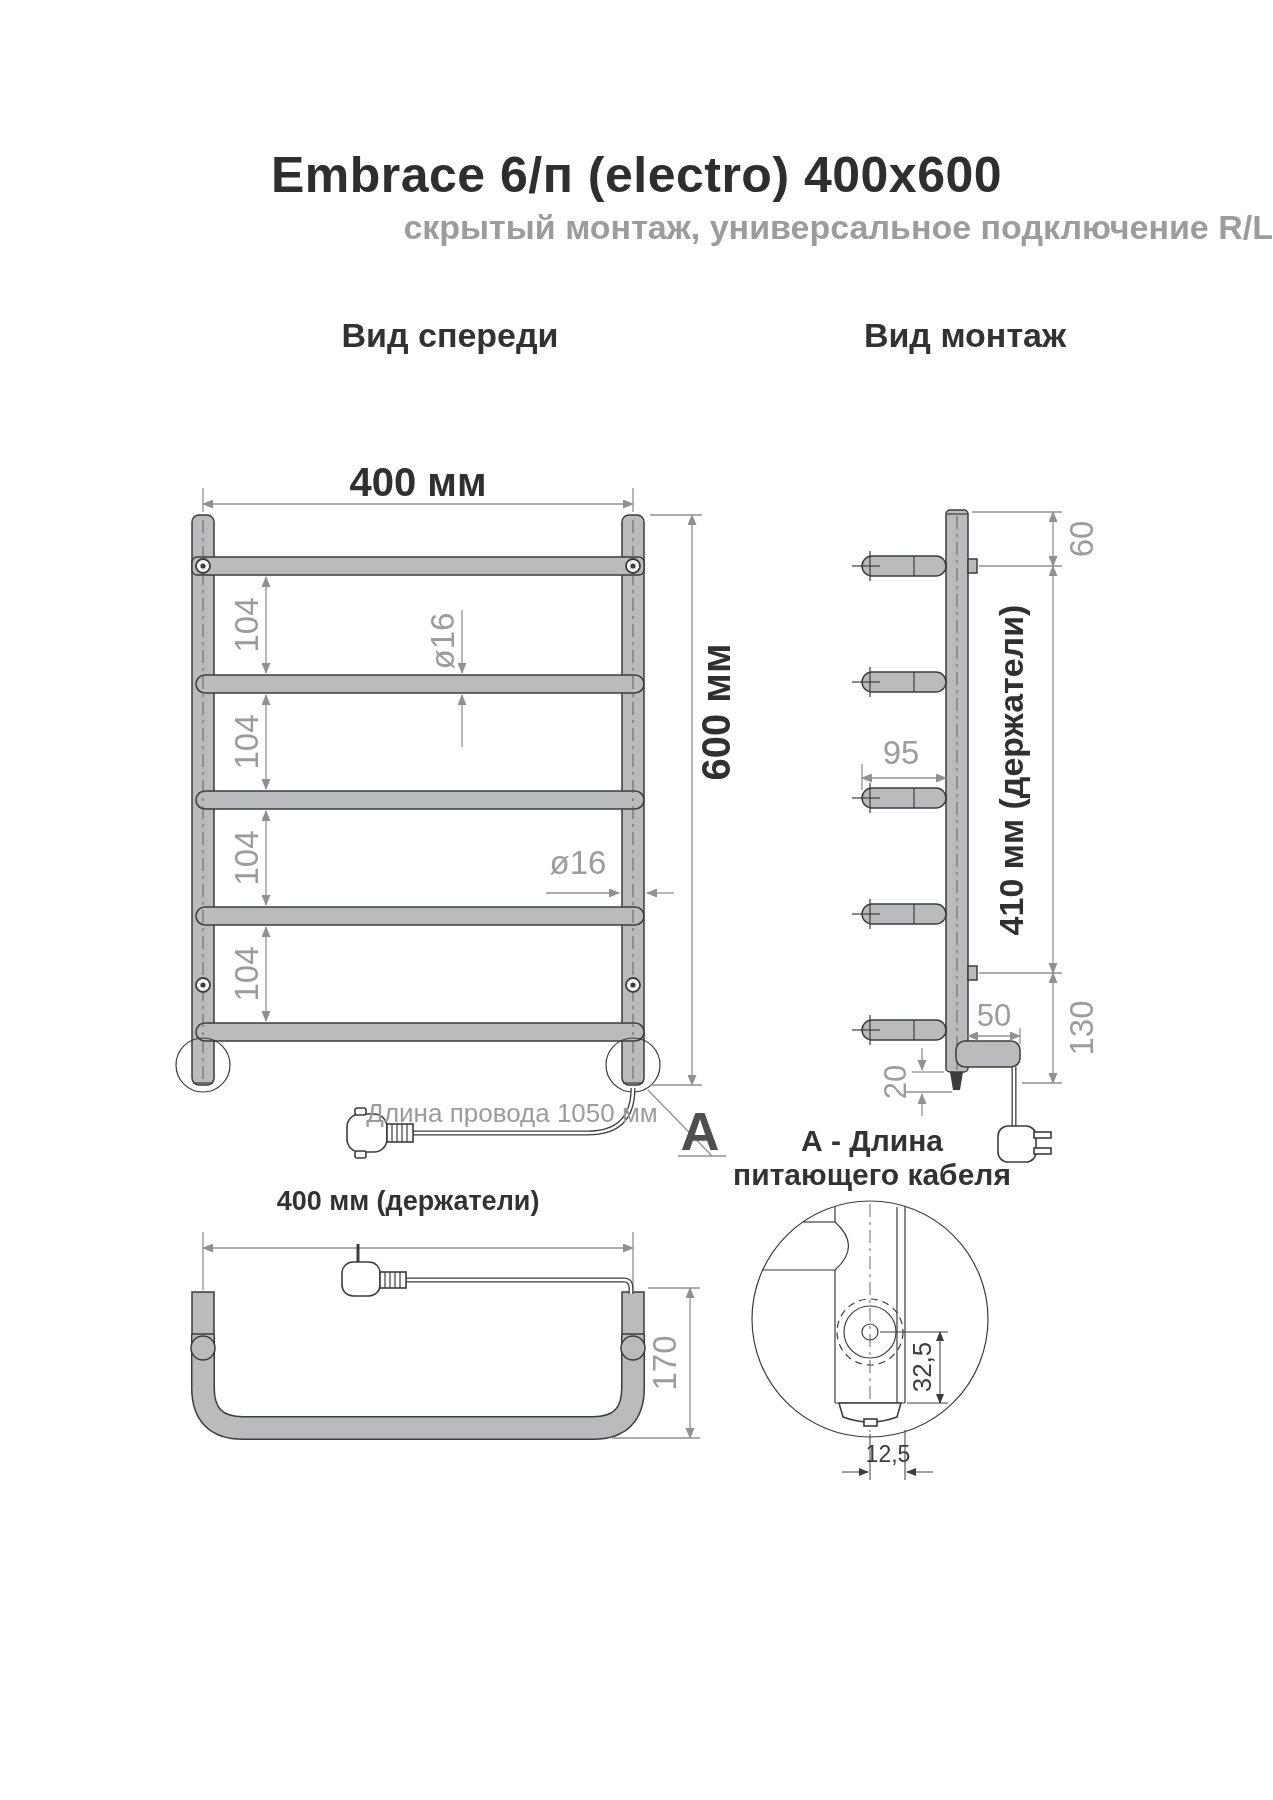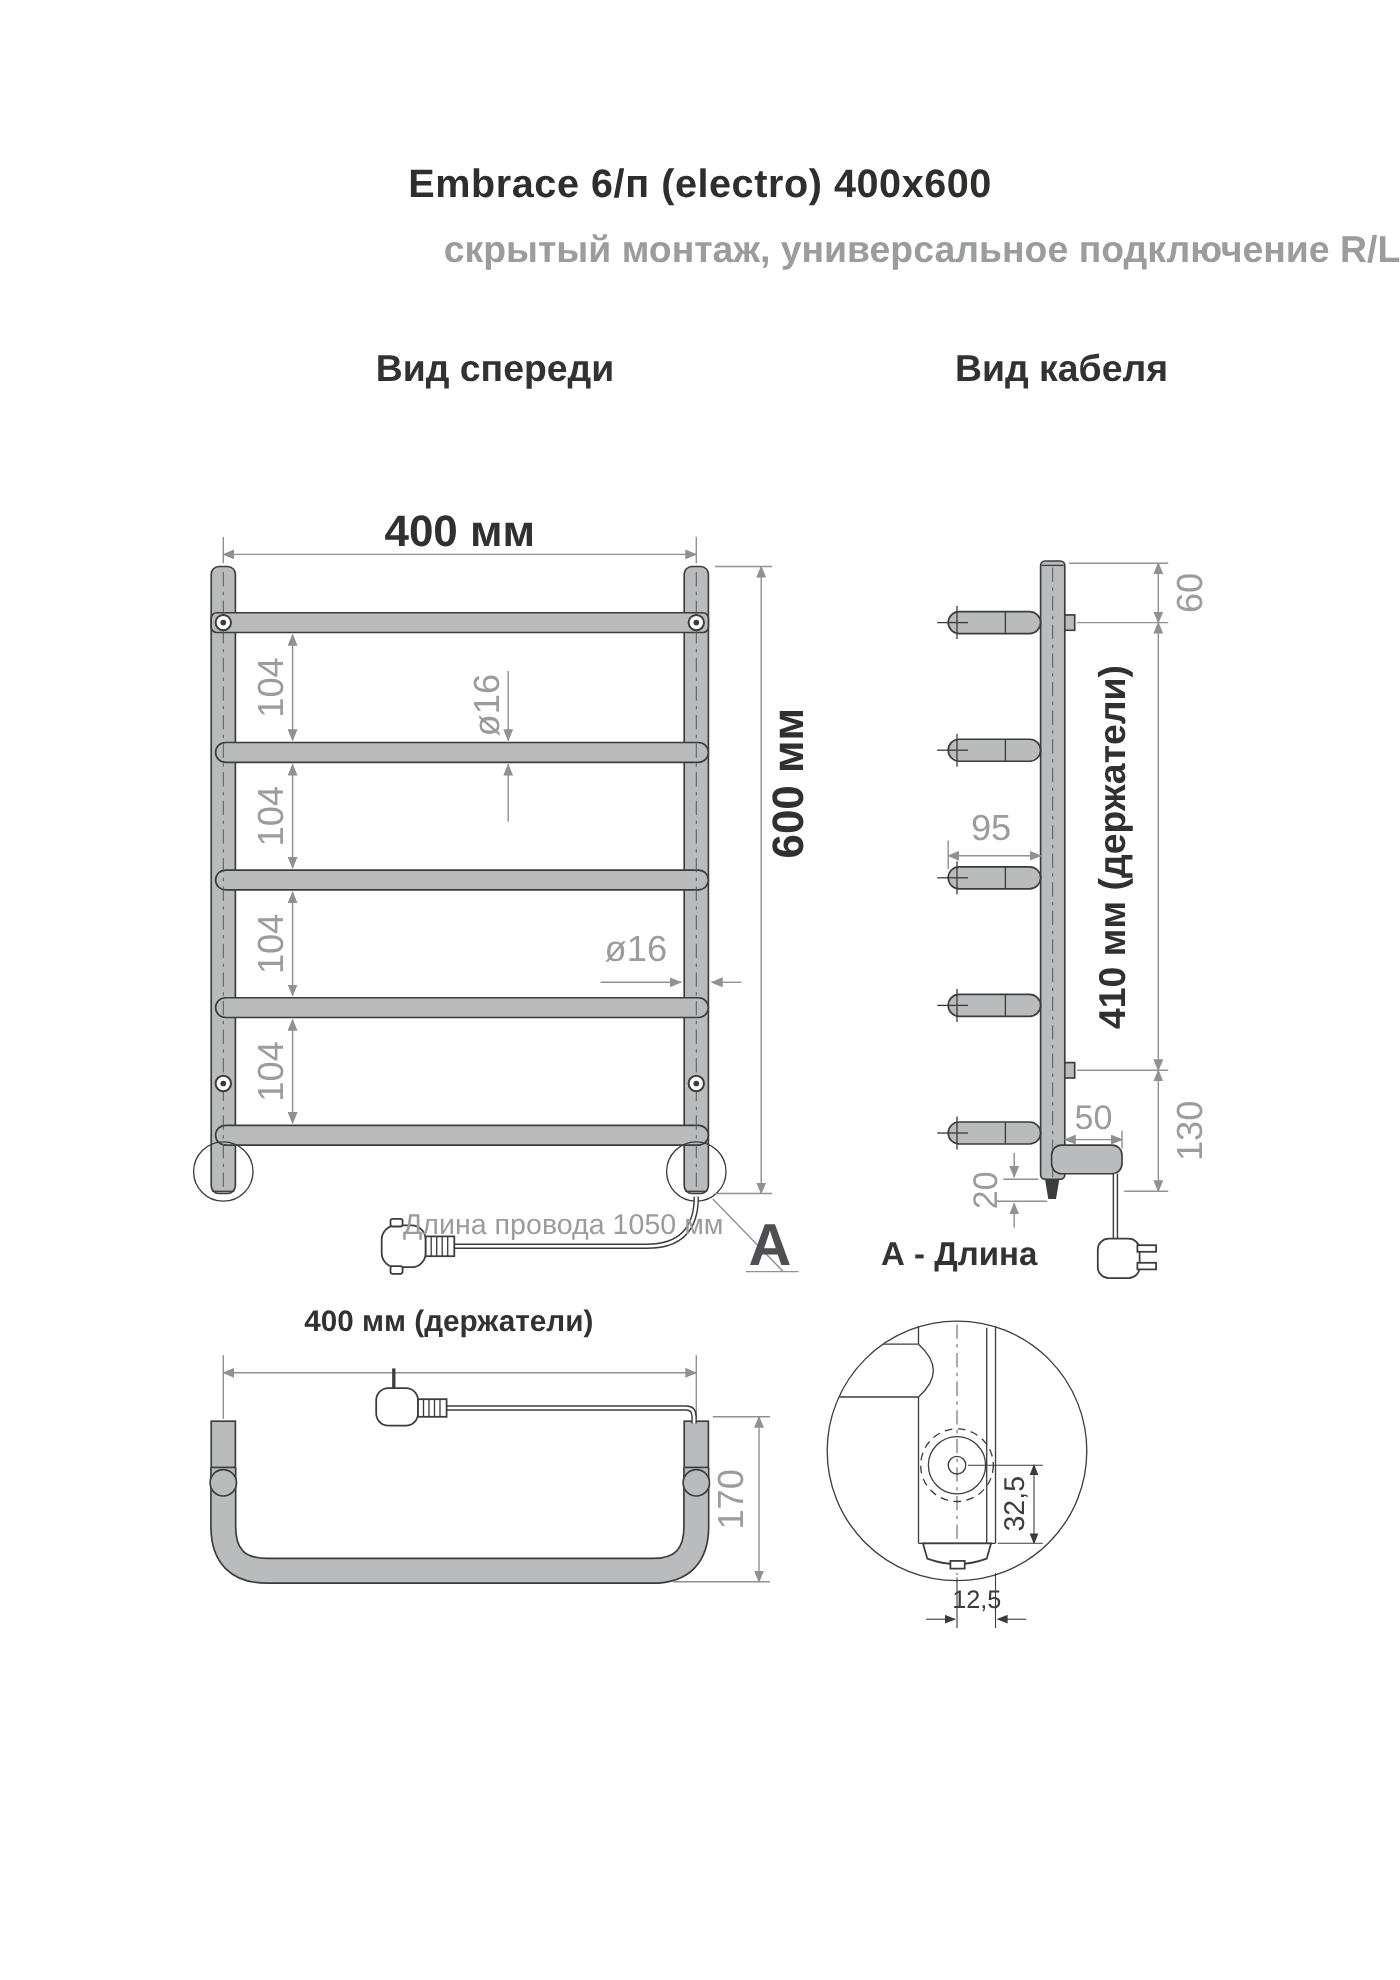--- a/index.html
+++ b/index.html
@@ -1,19 +1,19 @@
 <!DOCTYPE html>
 <html><head>
 <meta charset="utf-8">
 <style>
   html,body{margin:0;padding:0;background:#ffffff;}
   .page{position:relative;width:1273px;height:1800px;background:#fff;overflow:hidden;
         font-family:"Liberation Sans",sans-serif;}
   .title{position:absolute;top:146px;left:0;width:1273px;text-align:center;
-         font-size:36px;font-weight:700;color:#2e2e2d;letter-spacing:0.5px;}
+         font-size:50px;font-weight:700;color:#2e2e2d;letter-spacing:0.5px;}
   .subtitle{position:absolute;top:208px;left:0;width:1273px;text-align:right;
          font-size:34px;font-weight:700;color:#9a9c9e;}
   .heading{position:absolute;font-size:34px;font-weight:700;color:#323232;text-align:center;}
   .heading.front{top:316px;left:150px;width:600px;}
   .heading.side{top:316px;left:715px;width:500px;}
   .heading.bottomv{top:1186px;left:108px;width:600px;font-size:27px;}
   .caption{position:absolute;top:1124px;left:672px;width:400px;text-align:center;
          font-size:30px;font-weight:700;color:#323232;line-height:1.12;}
   svg{position:absolute;left:0;top:0;}
   svg text{font-family:"Liberation Sans",sans-serif;}
@@ -35,24 +35,25 @@
   .cableI{stroke:#ffffff;stroke-width:2.4;fill:none;}
 </style>
 </head>
 <body>
 
 <div class="page">
 
   <div class="title">Embrace 6/п (electro) 400x600</div>
   <div class="subtitle">скрытый монтаж, универсальное подключение R/L</div>
   <div class="heading front">Вид спереди</div>
-  <div class="heading side">Вид кабеля</div>
+  <div class="heading side">Вид монтаж</div>
   <div class="heading bottomv">400 мм (держатели)</div>
   <div class="caption">
     <div>А - Длина</div>
+    <div>питающего кабеля</div>
   </div>
 
   <svg width="1273" height="1800" viewBox="0 0 1273 1800">
     <defs>
       <marker id="ag" markerWidth="11" markerHeight="9" refX="10" refY="4.5" orient="auto-start-reverse" markerUnits="userSpaceOnUse">
         <path d="M0,0 L11,4.5 L0,9 Z" fill="#8f9193"></path>
       </marker>
       <marker id="ad" markerWidth="10" markerHeight="8" refX="9" refY="4" orient="auto-start-reverse" markerUnits="userSpaceOnUse">
         <path d="M0,0 L10,4 L0,8 Z" fill="#3b3c3c"></path>
       </marker>

